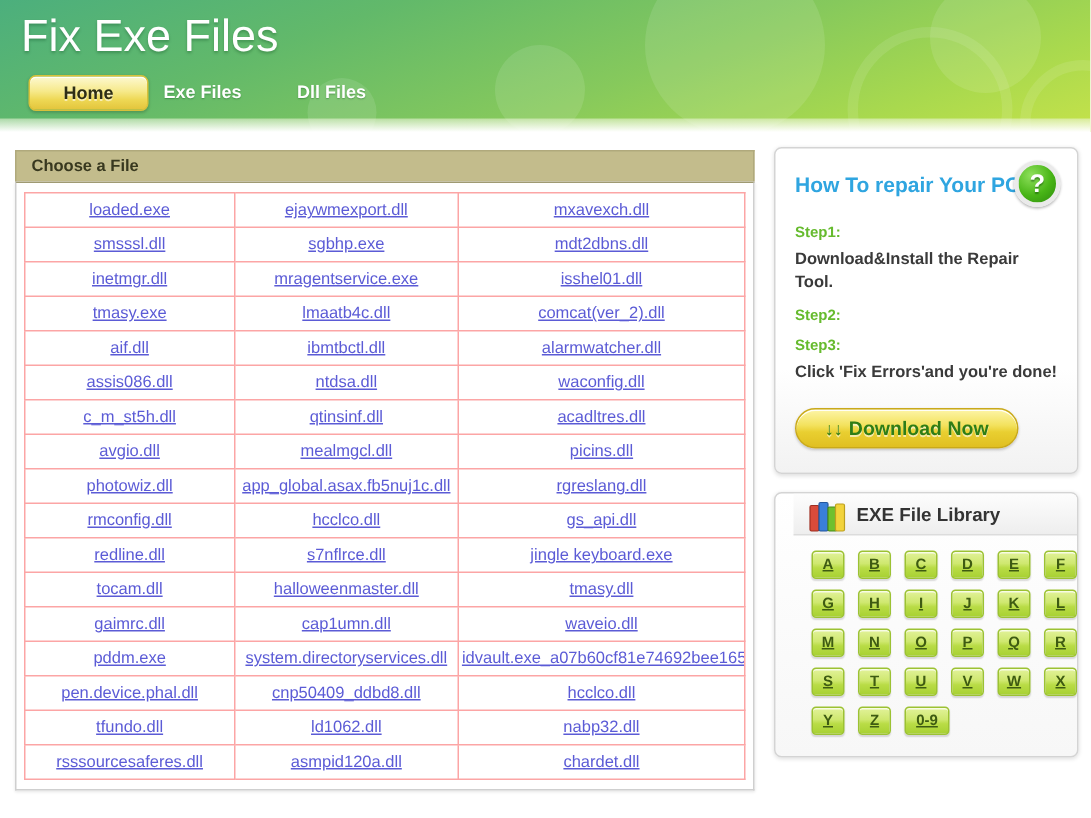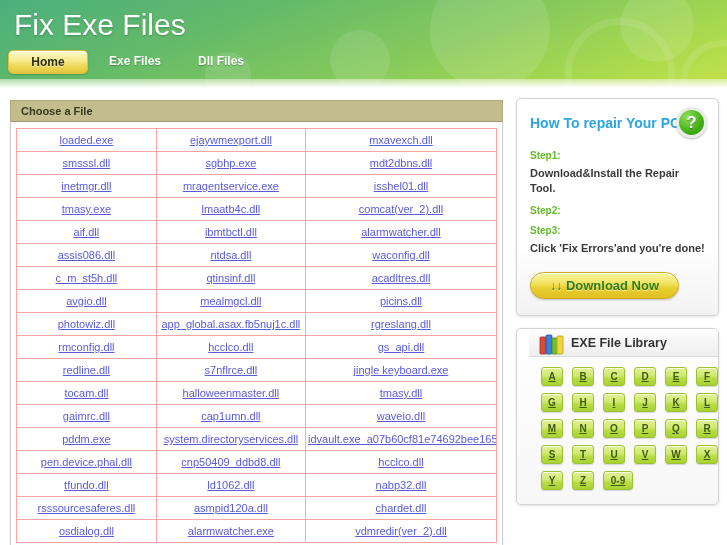--- a/index.html
+++ b/index.html
@@ -68,20 +68,21 @@
     cursor: pointer;
     white-space: nowrap;
   }
   .nav-item.active {
     color: #2e2e16;
     text-shadow: 0 1px 0 rgba(255,255,255,0.55);
     background: linear-gradient(180deg, #fdf9d2 0%, #f6e98a 45%, #eed855 70%, #e3c53c 100%);
     border: 1px solid #d8c13a;
     border-radius: 5px;
     box-shadow: inset 0 1px 0 rgba(255,255,255,0.9), 0 1px 2px rgba(0,0,0,0.18);
+    margin-left: 11px;
   }
   #nav-home   { left: 8px;   width: 78px; }
   #nav-exe    { left: 98px;  width: 74px; }
   #nav-dll    { left: 186px; width: 70px; }
   #header-fade {
     position: absolute;
     left: 0;
     bottom: 0;
     width: 727px;
     height: 9px;
@@ -390,25 +391,20 @@
             </tr>
             <tr>
               <td class="c0"><a href="#">tfundo.dll</a></td>
               <td class="c1"><a href="#">ld1062.dll</a></td>
               <td class="c2"><a href="#">nabp32.dll</a></td>
             </tr>
             <tr>
               <td class="c0"><a href="#">rsssourcesaferes.dll</a></td>
               <td class="c1"><a href="#">asmpid120a.dll</a></td>
               <td class="c2"><a href="#">chardet.dll</a></td>
-            </tr>
-            <tr>
-              <td class="c0"><a href="#">osdialog.dll</a></td>
-              <td class="c1"><a href="#">alarmwatcher.exe</a></td>
-              <td class="c2"><a href="#">vdmredir(ver_2).dll</a></td>
             </tr>
           </tbody>
       </table>
     </div>
   </div>
 
   <div id="sidebar">
 
     <div id="repair-panel" class="panel">
       <div id="repair-title-row">

